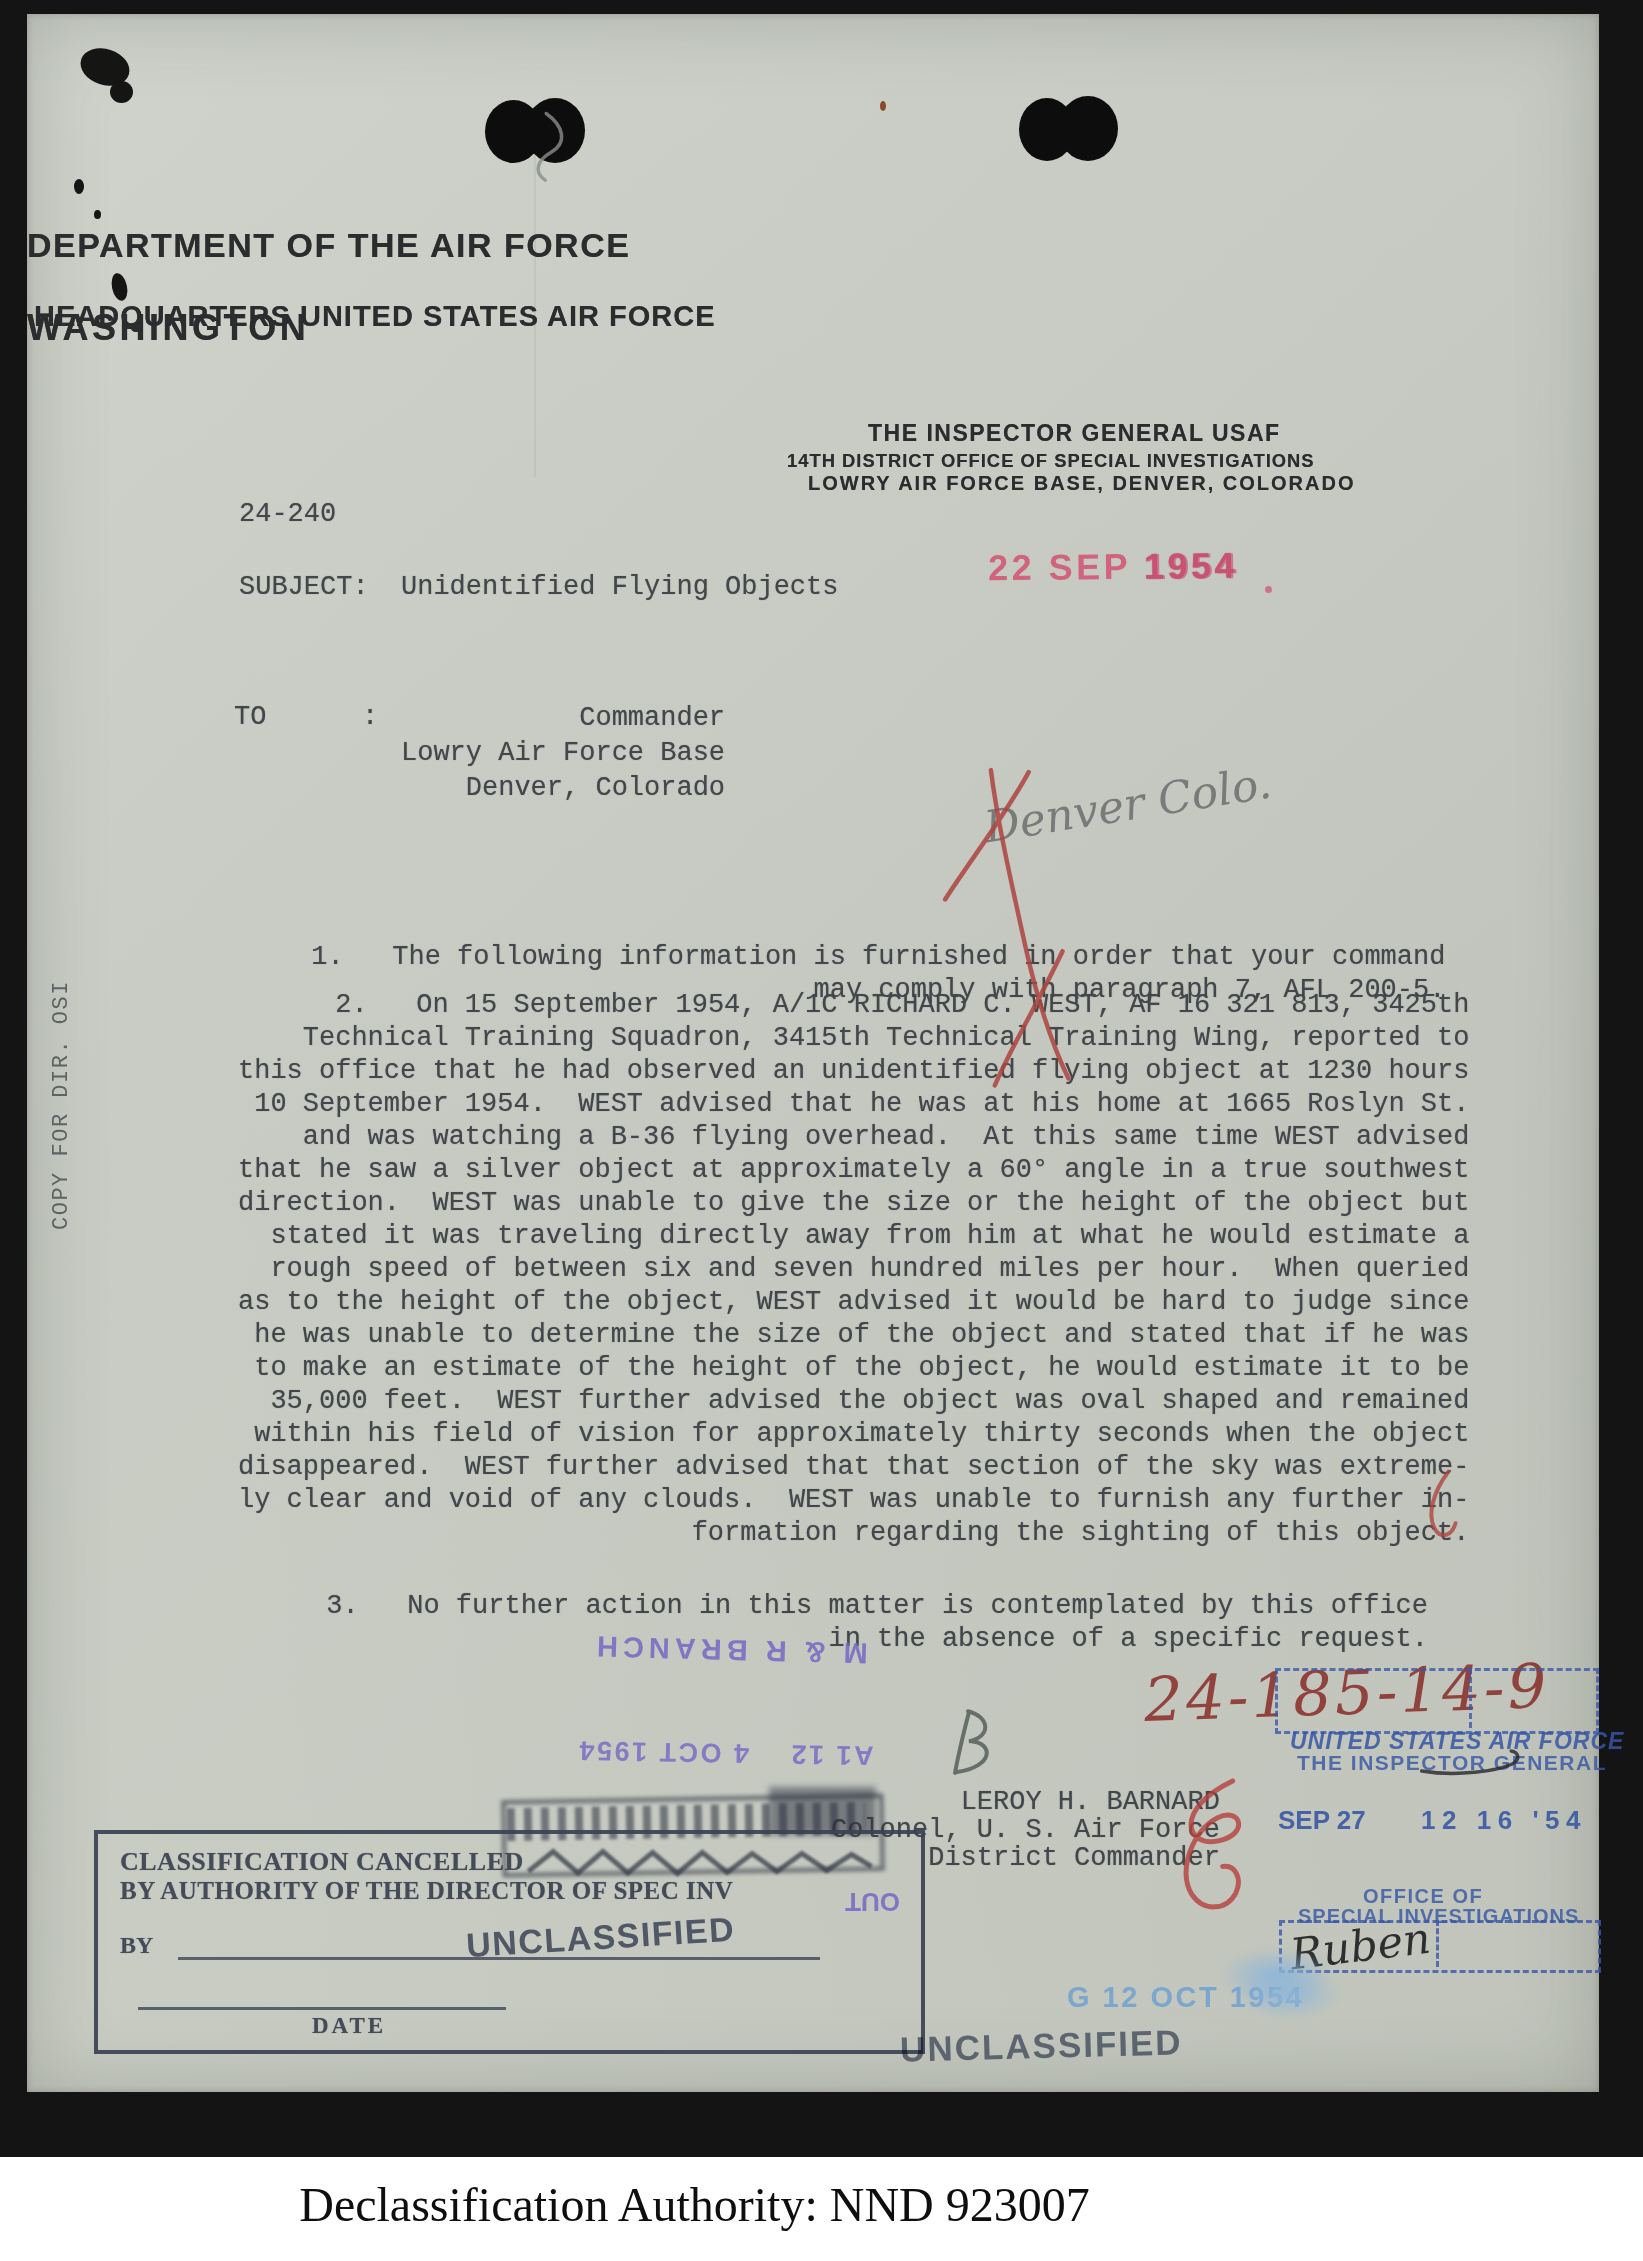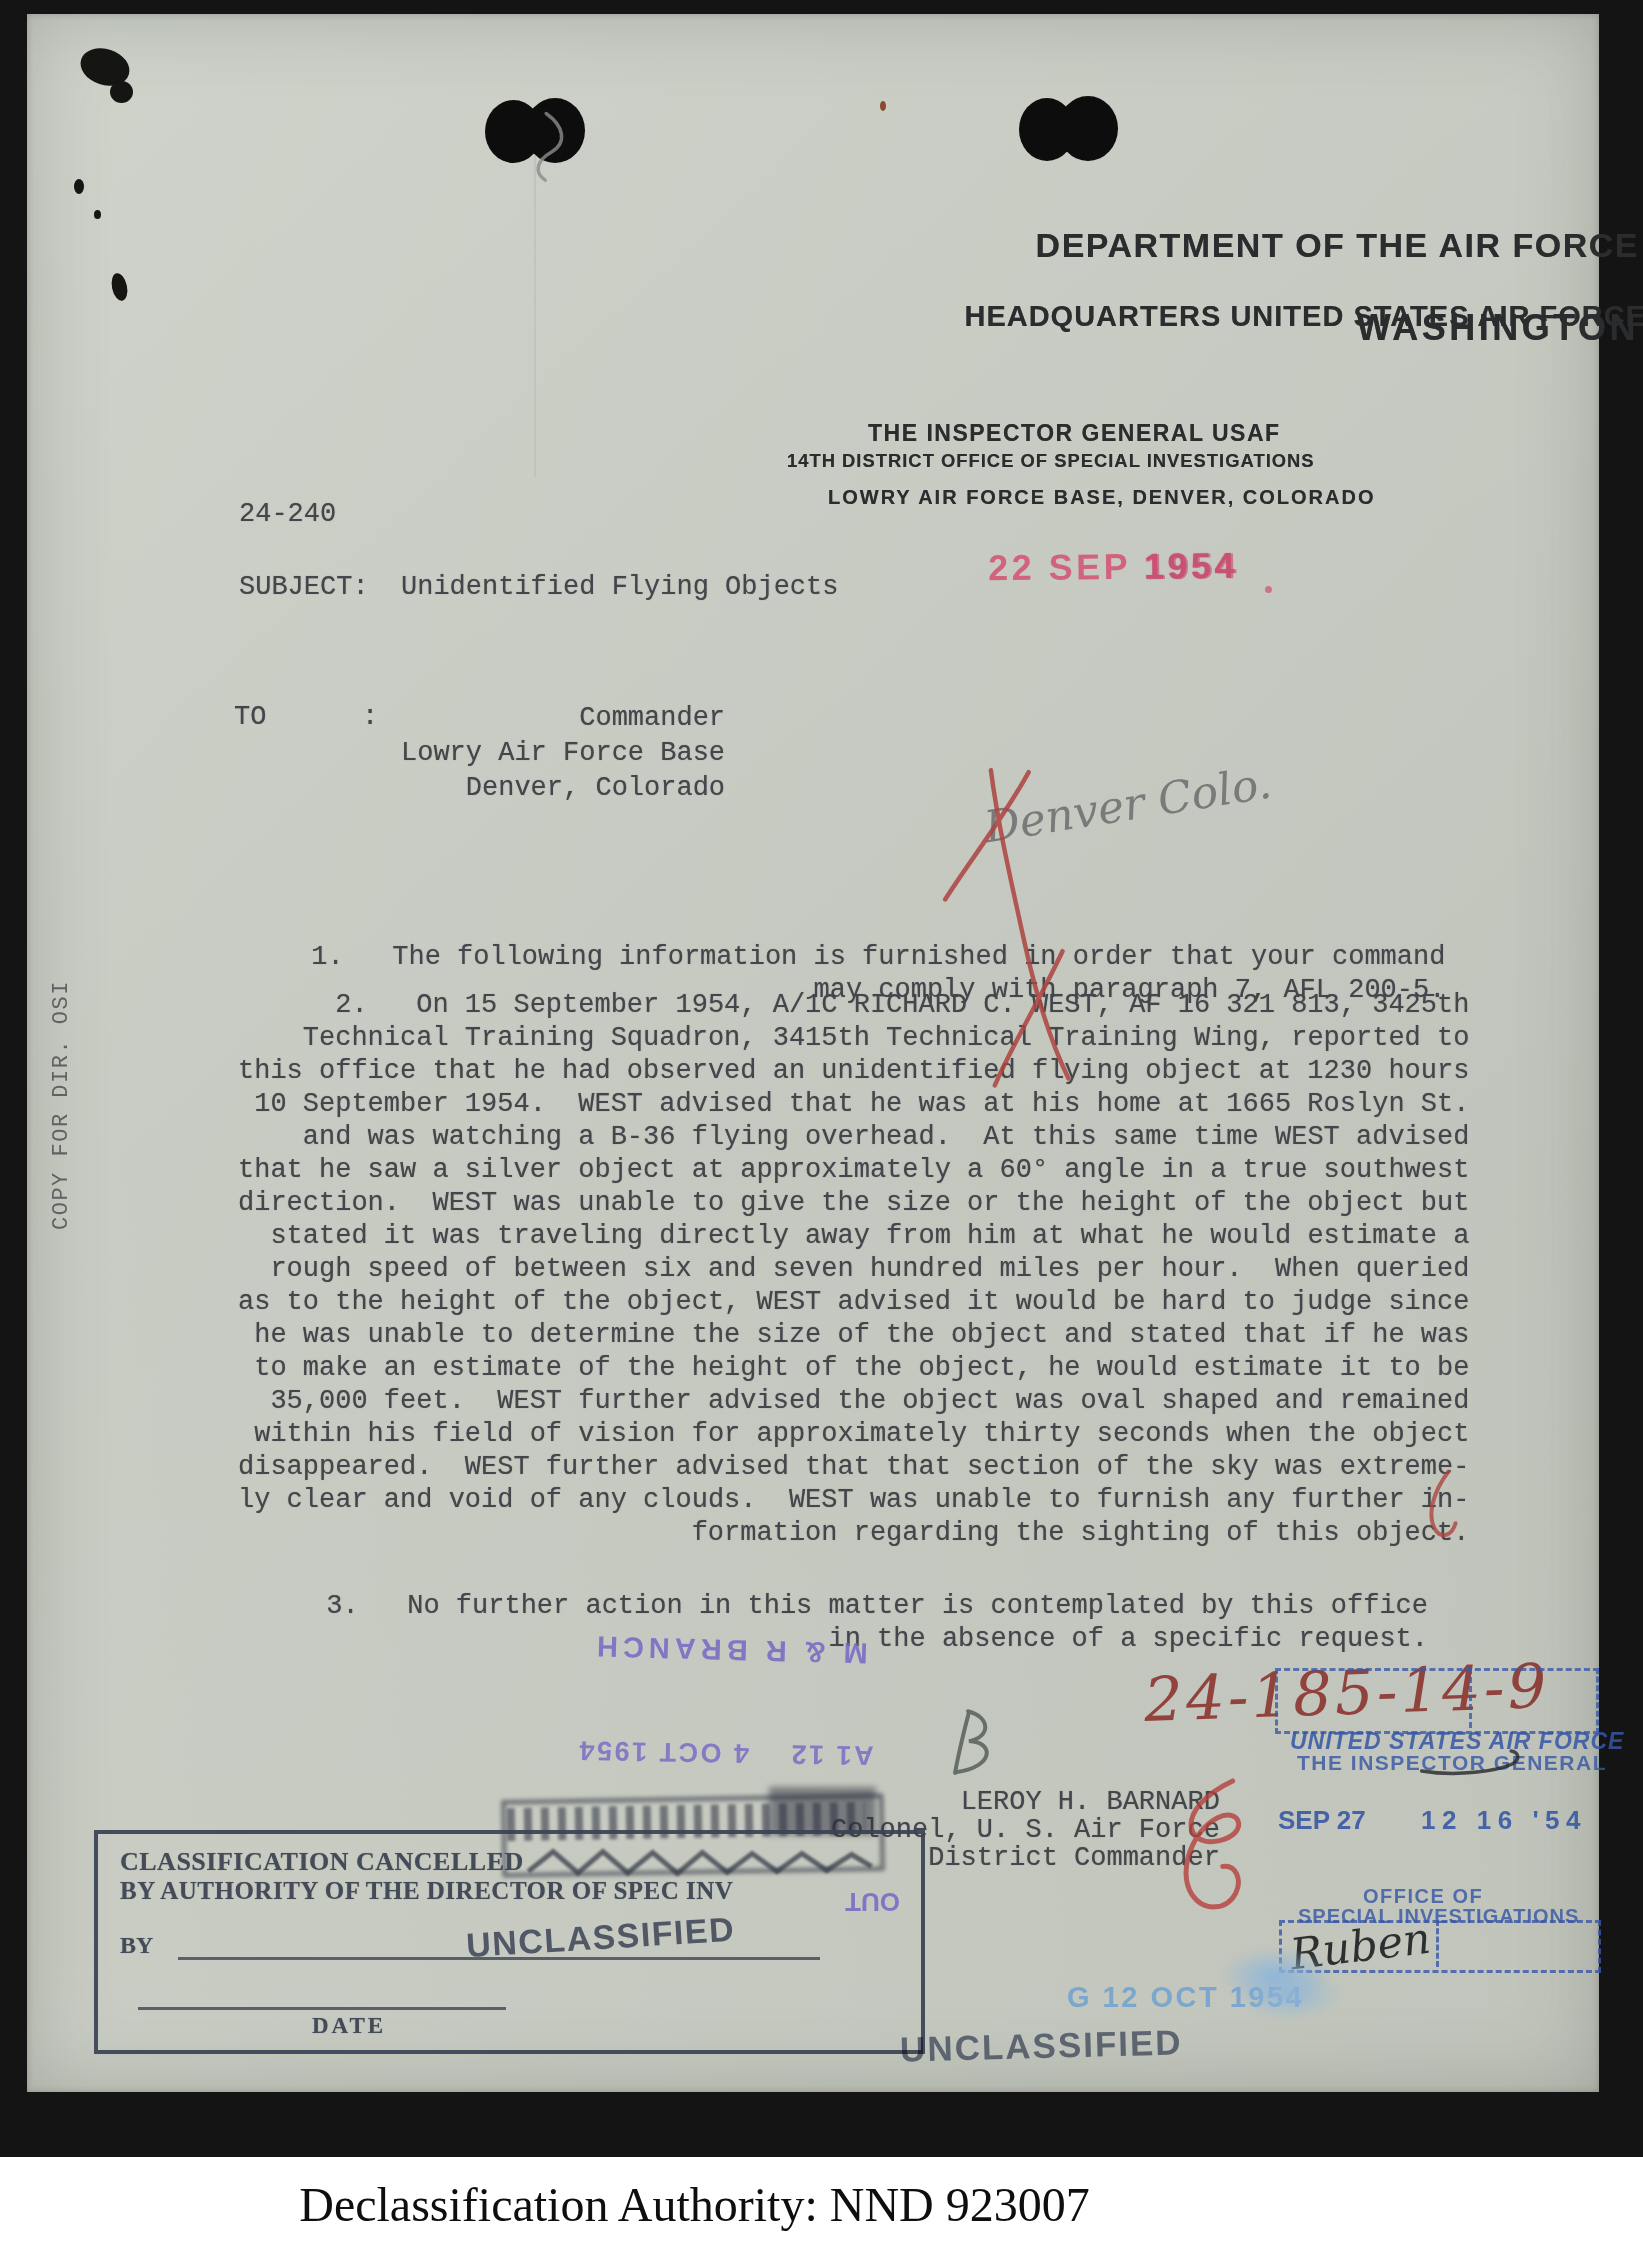--- a/index.html
+++ b/index.html
@@ -9,21 +9,21 @@
   .paper{position:absolute;left:27px;top:14px;width:1572px;height:2078px;
          background:linear-gradient(115deg,rgba(255,255,255,.06),rgba(0,0,0,.05)),
                     linear-gradient(180deg,#ccd0c7 0%,#c8ccc3 55%,#cbcfc5 100%);
          box-shadow:inset 0 0 80px rgba(80,86,76,.28), inset 0 0 6px rgba(40,44,38,.25);}
   .crease{position:absolute;left:534px;top:129px;width:1.5px;height:348px;background:rgba(60,64,58,.07);}
   .hole{position:absolute;background:#0d0d0d;border-radius:50%;}
   .speck{position:absolute;background:#151513;border-radius:50%;}
   
   .print{position:absolute;color:#2b2c2e;font-weight:bold;white-space:nowrap;
          text-shadow:0 0 0.5px rgba(43,44,46,.6);}
-  .center{left:0;width:1612px;text-align:right;}
+  .center{left:0;width:1612px;text-align:left;}
   .lh1{top:226px;font-size:34px;letter-spacing:1.5px;}
   .lh2{top:273px;font-size:29px;letter-spacing:1px;}
   .lh3{top:307px;font-size:36px;letter-spacing:3.5px;}
   .ig1{top:420px;font-size:23px;letter-spacing:1.5px;}
   .ig2{top:450px;font-size:18.4px;letter-spacing:1px;}
   .ig3{top:474px;font-size:20px;letter-spacing:2px;}
   
   .tw{position:absolute;font-family:"Liberation Mono","DejaVu Sans Mono",monospace;
       font-size:27px;line-height:33px;color:#43464a;white-space:pre;
       text-shadow:0 0 1px rgba(62,65,70,.5);text-align:right;}
@@ -113,21 +113,21 @@
   <div class="hole" style="left:525px;top:98px;width:60px;height:65px;"></div>
   <div class="hole" style="left:1019px;top:98px;width:56px;height:63px;"></div>
   <div class="hole" style="left:1058px;top:96px;width:60px;height:65px;"></div>
 
   <div class="print center lh1" style="position:absolute;left:27px;">DEPARTMENT OF THE AIR FORCE</div>
   <div class="print center lh2" style="position:absolute;left:34px;margin-top:27px;">HEADQUARTERS UNITED STATES AIR FORCE</div>
   <div class="print center lh3" style="position:absolute;left:27px;">WASHINGTON</div>
 
   <div class="print ig1" style="left:868px;top:420px;">THE INSPECTOR GENERAL USAF</div>
   <div class="print ig2" style="left:787px;top:450px;">14TH DISTRICT OFFICE OF SPECIAL INVESTIGATIONS</div>
-  <div class="print ig3" style="left:808px;top:486px;margin-left:20px;">LOWRY AIR FORCE BASE, DENVER, COLORADO</div>
+  <div class="print ig3" style="left:808px;top:472px;">LOWRY AIR FORCE BASE, DENVER, COLORADO</div>
 
   <div class="tw" style="left:239px;top:498px;">24-240</div>
   <div class="tw" style="left:239px;top:571px;">SUBJECT:</div>
   <div class="tw" style="left:401px;top:571px;">Unidentified Flying Objects</div>
 
   <div class="stamp redstamp"><span>22 SEP </span><span class="yr">1954</span></div>
   <div class="reddot"></div>
 
   <div class="tw" style="left:234px;top:701px;">TO</div>
   <div class="tw" style="left:362px;top:701px;">:</div>

